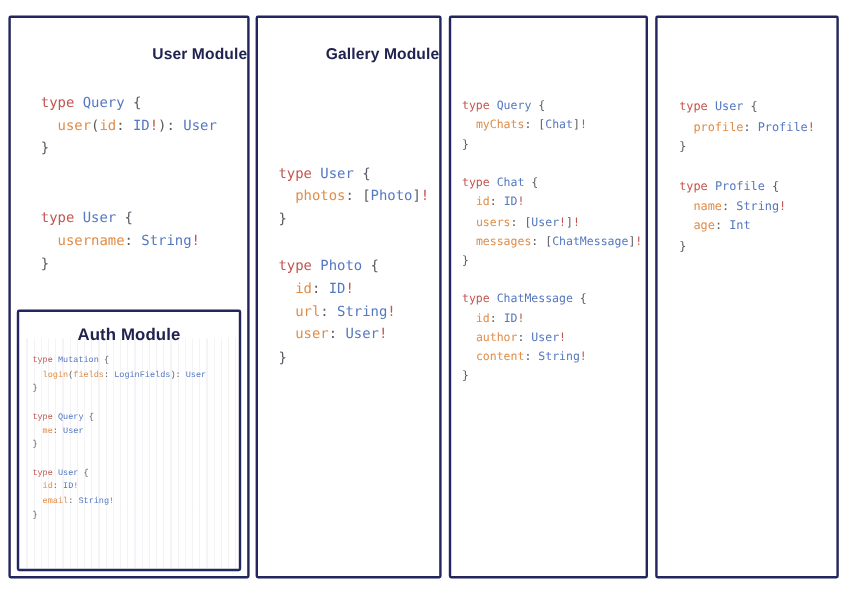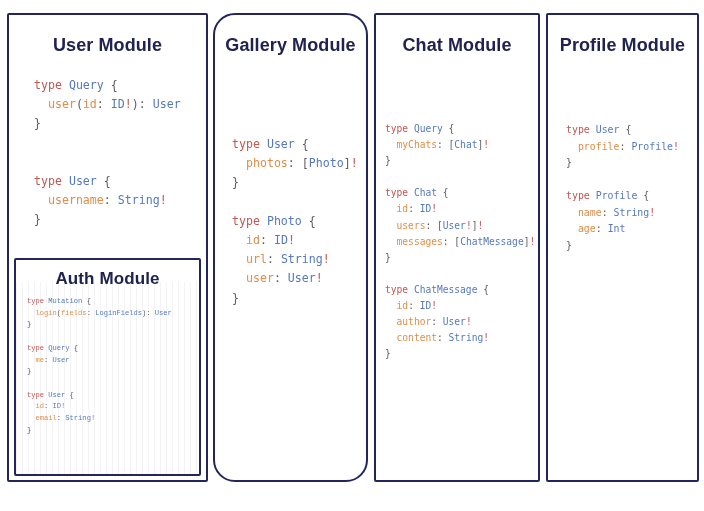--- a/index.html
+++ b/index.html
@@ -33,23 +33,24 @@
   }
 
   .card-title {
     text-align: center;
     font-weight: bold;
     color: #20234f;
     letter-spacing: 0.1px;
   }
 
   .card > .card-title {
-    font-size: 18px;
+    font-size: 13px;
     line-height: 20px;
     margin-top: 20px;
+    text-align: right;
   }
 
   
   .code {
     font-family: "DejaVu Sans Mono", "Liberation Mono", monospace;
     white-space: pre;
     color: #5b5b63;
   }
   .code .blk { display: block; }
 
@@ -86,35 +87,35 @@
       to right,
       rgba(120,120,160,0.085) 0px,
       rgba(120,120,160,0.085) 1px,
       rgba(0,0,0,0) 1px,
       rgba(0,0,0,0) 6px
     );
     pointer-events: none;
   }
   #card-auth .card-title {
     position: relative;
-    font-size: 17px;
+    font-size: 14px;
     line-height: 15px;
     margin-top: 11px;
   }
   #card-auth .code {
     position: relative;
     font-size: 7.1px;
     line-height: 11.7px;
     margin: 10px 0 0 11px;
     font-family: Liberation Mono, monospace;
   }
 
   
   #card-gallery {
-    left: 213px; top: 13px; width: 155px; height: 469px; border-radius: 22px;
+    left: 213px; top: 13px; width: 155px; height: 469px;
   }
   #card-gallery .code {
     font-size: 11.6px;
     line-height: 19.2px;
     margin: 80px 0 0 17px;
   }
 
   
   #card-chat {
     left: 374px; top: 13px; width: 166px; height: 469px;
@@ -150,22 +151,20 @@
       <div class="code"><span class="blk"><span class="tok-kw">type</span> <span class="tok-type">Mutation</span> <span class="tok-pun">{</span></span><span class="blk">  <span class="tok-fld">login</span><span class="tok-pun">(</span><span class="tok-fld">fields</span><span class="tok-pun">:</span> <span class="tok-type">LoginFields</span><span class="tok-pun">)</span><span class="tok-pun">:</span> <span class="tok-type">User</span></span><span class="blk"><span class="tok-pun">}</span></span><span class="blk">&nbsp;</span><span class="blk"><span class="tok-kw">type</span> <span class="tok-type">Query</span> <span class="tok-pun">{</span></span><span class="blk">  <span class="tok-fld">me</span><span class="tok-pun">:</span> <span class="tok-type">User</span></span><span class="blk"><span class="tok-pun">}</span></span><span class="blk">&nbsp;</span><span class="blk"><span class="tok-kw">type</span> <span class="tok-type">User</span> <span class="tok-pun">{</span></span><span class="blk">  <span class="tok-fld">id</span><span class="tok-pun">:</span> <span class="tok-type">ID</span><span class="tok-bang">!</span></span><span class="blk">  <span class="tok-fld">email</span><span class="tok-pun">:</span> <span class="tok-type">String</span><span class="tok-bang">!</span></span><span class="blk"><span class="tok-pun">}</span></span></div>
     </div>
   </div>
 
   <div class="card" id="card-gallery">
     <div class="card-title">Gallery Module</div>
     <div class="code"><span class="blk"><span class="tok-kw">type</span> <span class="tok-type">User</span> <span class="tok-pun">{</span></span><span class="blk">  <span class="tok-fld">photos</span><span class="tok-pun">:</span> <span class="tok-pun">[</span><span class="tok-type">Photo</span><span class="tok-pun">]</span><span class="tok-bang">!</span></span><span class="blk"><span class="tok-pun">}</span></span><span class="blk">&nbsp;</span><span class="blk"><span class="tok-kw">type</span> <span class="tok-type">Photo</span> <span class="tok-pun">{</span></span><span class="blk">  <span class="tok-fld">id</span><span class="tok-pun">:</span> <span class="tok-type">ID</span><span class="tok-bang">!</span></span><span class="blk">  <span class="tok-fld">url</span><span class="tok-pun">:</span> <span class="tok-type">String</span><span class="tok-bang">!</span></span><span class="blk">  <span class="tok-fld">user</span><span class="tok-pun">:</span> <span class="tok-type">User</span><span class="tok-bang">!</span></span><span class="blk"><span class="tok-pun">}</span></span></div>
   </div>
 
   <div class="card" id="card-chat">
-    <div class="card-title">Chat Module</div>
     <div class="code"><span class="blk"><span class="tok-kw">type</span> <span class="tok-type">Query</span> <span class="tok-pun">{</span></span><span class="blk">  <span class="tok-fld">myChats</span><span class="tok-pun">:</span> <span class="tok-pun">[</span><span class="tok-type">Chat</span><span class="tok-pun">]</span><span class="tok-bang">!</span></span><span class="blk"><span class="tok-pun">}</span></span><span class="blk">&nbsp;</span><span class="blk"><span class="tok-kw">type</span> <span class="tok-type">Chat</span> <span class="tok-pun">{</span></span><span class="blk">  <span class="tok-fld">id</span><span class="tok-pun">:</span> <span class="tok-type">ID</span><span class="tok-bang">!</span></span><span class="blk">  <span class="tok-fld">users</span><span class="tok-pun">:</span> <span class="tok-pun">[</span><span class="tok-type">User</span><span class="tok-bang">!</span><span class="tok-pun">]</span><span class="tok-bang">!</span></span><span class="blk">  <span class="tok-fld">messages</span><span class="tok-pun">:</span> <span class="tok-pun">[</span><span class="tok-type">ChatMessage</span><span class="tok-pun">]</span><span class="tok-bang">!</span></span><span class="blk"><span class="tok-pun">}</span></span><span class="blk">&nbsp;</span><span class="blk"><span class="tok-kw">type</span> <span class="tok-type">ChatMessage</span> <span class="tok-pun">{</span></span><span class="blk">  <span class="tok-fld">id</span><span class="tok-pun">:</span> <span class="tok-type">ID</span><span class="tok-bang">!</span></span><span class="blk">  <span class="tok-fld">author</span><span class="tok-pun">:</span> <span class="tok-type">User</span><span class="tok-bang">!</span></span><span class="blk">  <span class="tok-fld">content</span><span class="tok-pun">:</span> <span class="tok-type">String</span><span class="tok-bang">!</span></span><span class="blk"><span class="tok-pun">}</span></span></div>
   </div>
 
   <div class="card" id="card-profile">
-    <div class="card-title">Profile Module</div>
     <div class="code"><span class="blk"><span class="tok-kw">type</span> <span class="tok-type">User</span> <span class="tok-pun">{</span></span><span class="blk">  <span class="tok-fld">profile</span><span class="tok-pun">:</span> <span class="tok-type">Profile</span><span class="tok-bang">!</span></span><span class="blk"><span class="tok-pun">}</span></span><span class="blk">&nbsp;</span><span class="blk"><span class="tok-kw">type</span> <span class="tok-type">Profile</span> <span class="tok-pun">{</span></span><span class="blk">  <span class="tok-fld">name</span><span class="tok-pun">:</span> <span class="tok-type">String</span><span class="tok-bang">!</span></span><span class="blk">  <span class="tok-fld">age</span><span class="tok-pun">:</span> <span class="tok-type">Int</span></span><span class="blk"><span class="tok-pun">}</span></span></div>
   </div>
 
 </div>
 
 </body></html>

